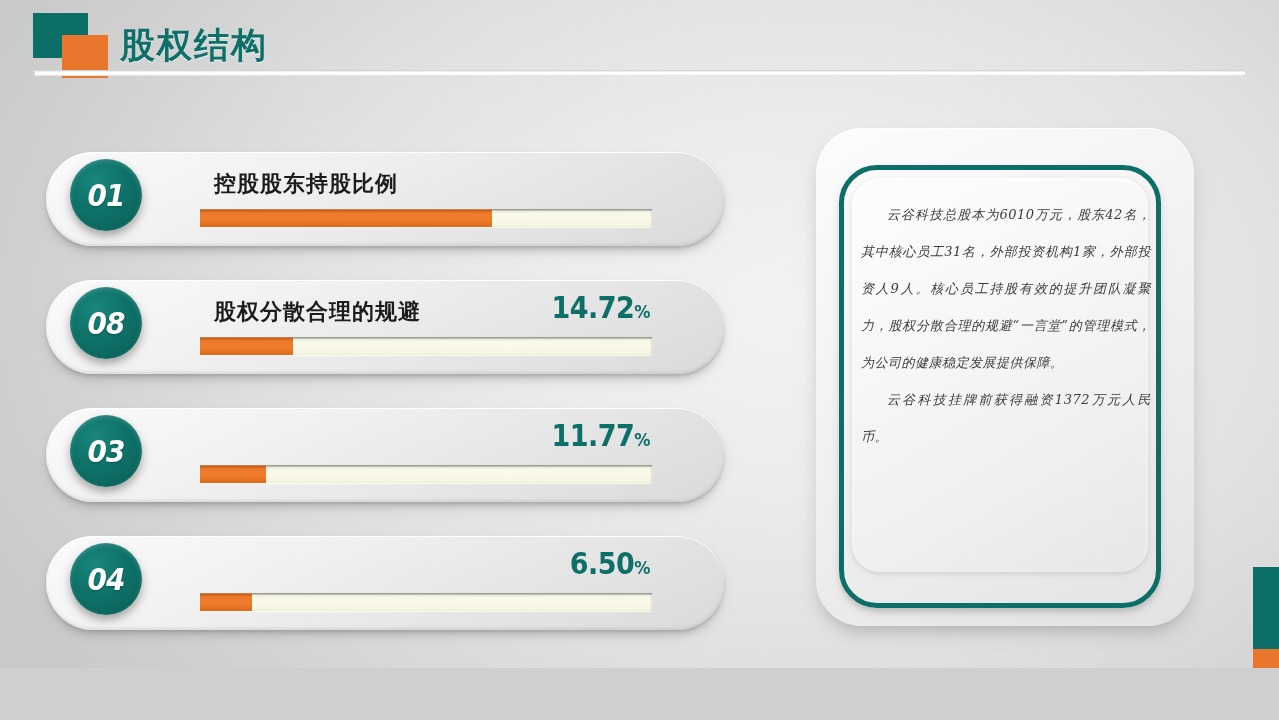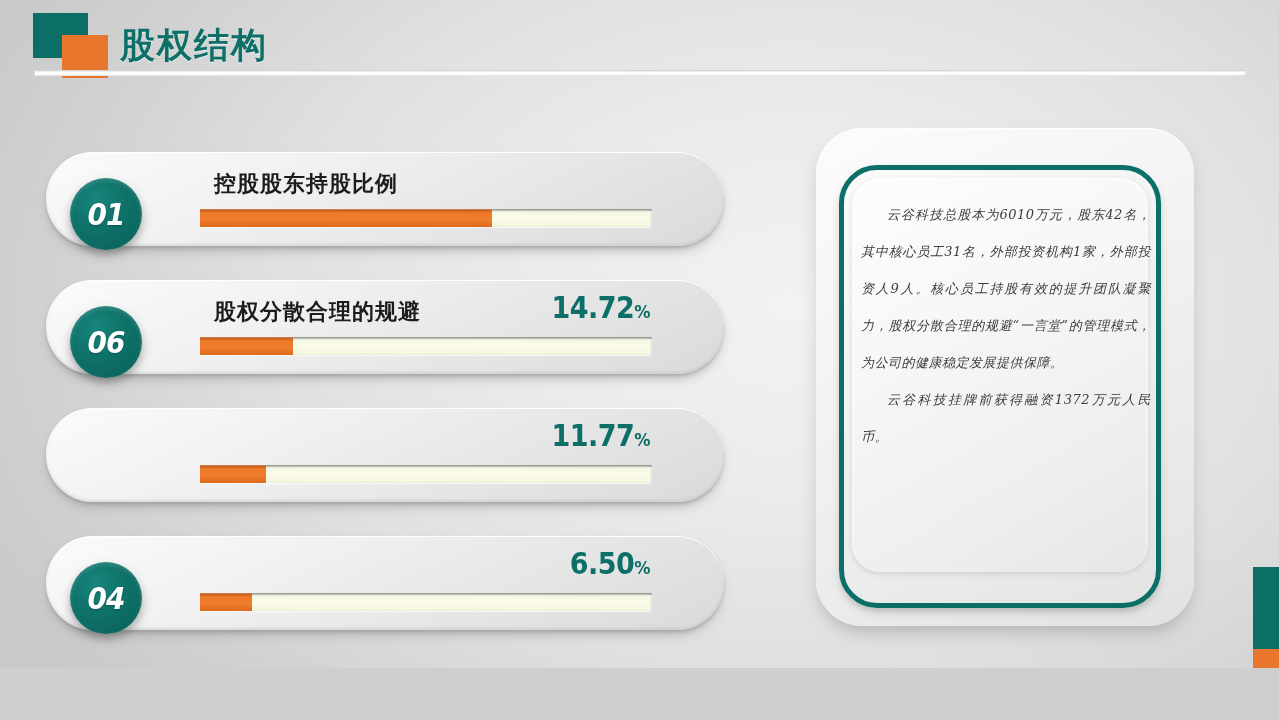--- a/index.html
+++ b/index.html
@@ -49,21 +49,21 @@
     position:absolute;left:0;top:0;width:678px;height:94px;
     border-radius:47px;
     background:linear-gradient(155deg,#fbfbfb 0%,#f2f2f2 30%,#e7e7e7 62%,#dadada 100%);
     box-shadow:
       0 7px 12px -4px rgba(120,120,120,.55),
       0 2px 3px rgba(140,140,140,.35),
       inset 0 1px 0 rgba(255,255,255,.95),
       inset 0 -2px 3px rgba(170,170,170,.28);
   }
   .badge{
-    position:absolute;left:24px;top:26px;width:72px;height:72px;border-radius:50%;
+    position:absolute;left:24px;top:7px;width:72px;height:72px;border-radius:50%;
     background:radial-gradient(circle at 36% 30%,#18867c 0%,#0e7168 45%,#0a5f57 100%);
     box-shadow:0 5px 9px rgba(90,90,90,.5), inset 0 2px 4px rgba(255,255,255,.18);
     color:#ffffff;font-size:31px;font-weight:bold;font-style:italic;
     display:flex;align-items:center;justify-content:center;
     letter-spacing:-1px;
     font-family:"DejaVu Sans Condensed","Liberation Sans",sans-serif;
     text-shadow:0 1px 2px rgba(0,0,0,.25);
     text-align:right;
   }
   .r-label{
@@ -149,30 +149,31 @@
       <div class="pill"></div>
       <div class="badge">01</div>
       <div class="r-label">控股股东持股比例</div>
       <div class="track">
         <div class="fill" style="width: 64.5%;"></div>
       </div>
     </div>
 
     <div class="row">
       <div class="pill"></div>
-      <div class="badge">06</div>
+      <div class="badge">08</div>
       <div class="r-label">股权分散合理的规避</div>
       <div class="r-pct"><span>14.72</span><span class="sym">%</span></div>
       <div class="track">
         <div class="fill" style="width: 20.5%;"></div>
       </div>
     </div>
 
     <div class="row">
       <div class="pill"></div>
+      <div class="badge">03</div>
       <div class="r-pct"><span>11.77</span><span class="sym">%</span></div>
       <div class="track">
         <div class="fill" style="width: 14.5%;"></div>
       </div>
     </div>
 
     <div class="row">
       <div class="pill"></div>
       <div class="badge">04</div>
       <div class="r-pct"><span>6.50</span><span class="sym">%</span></div>

